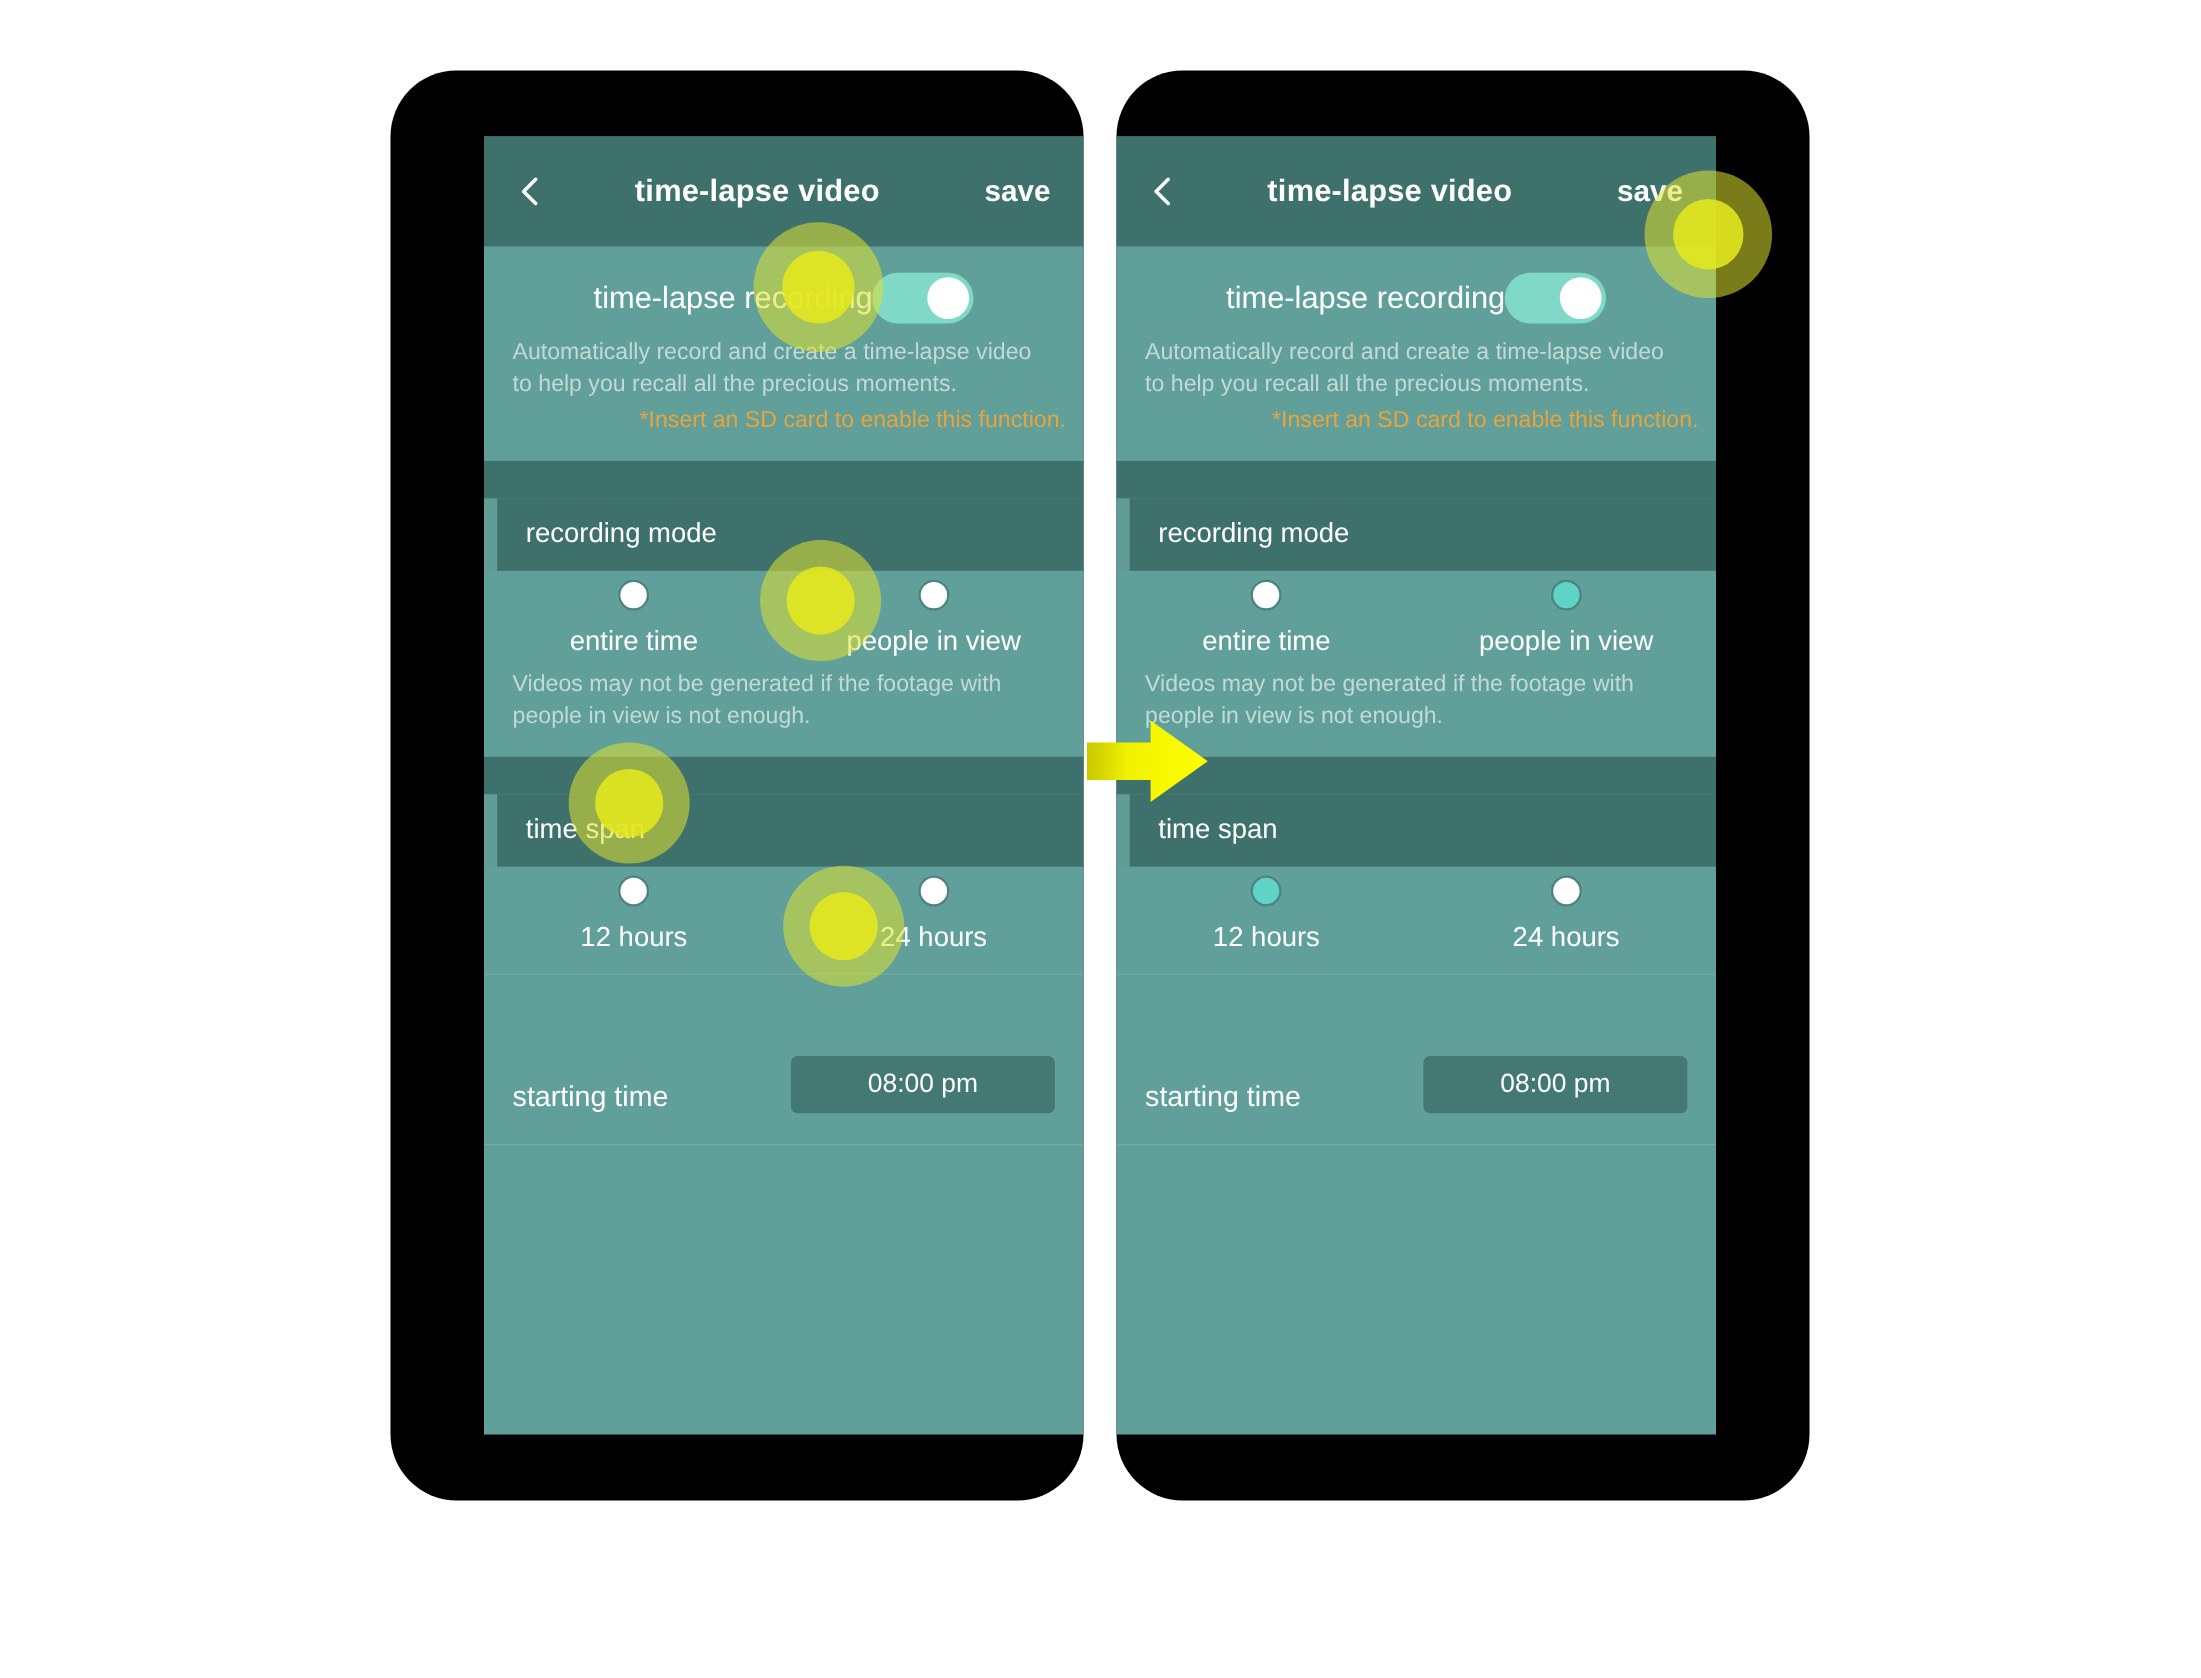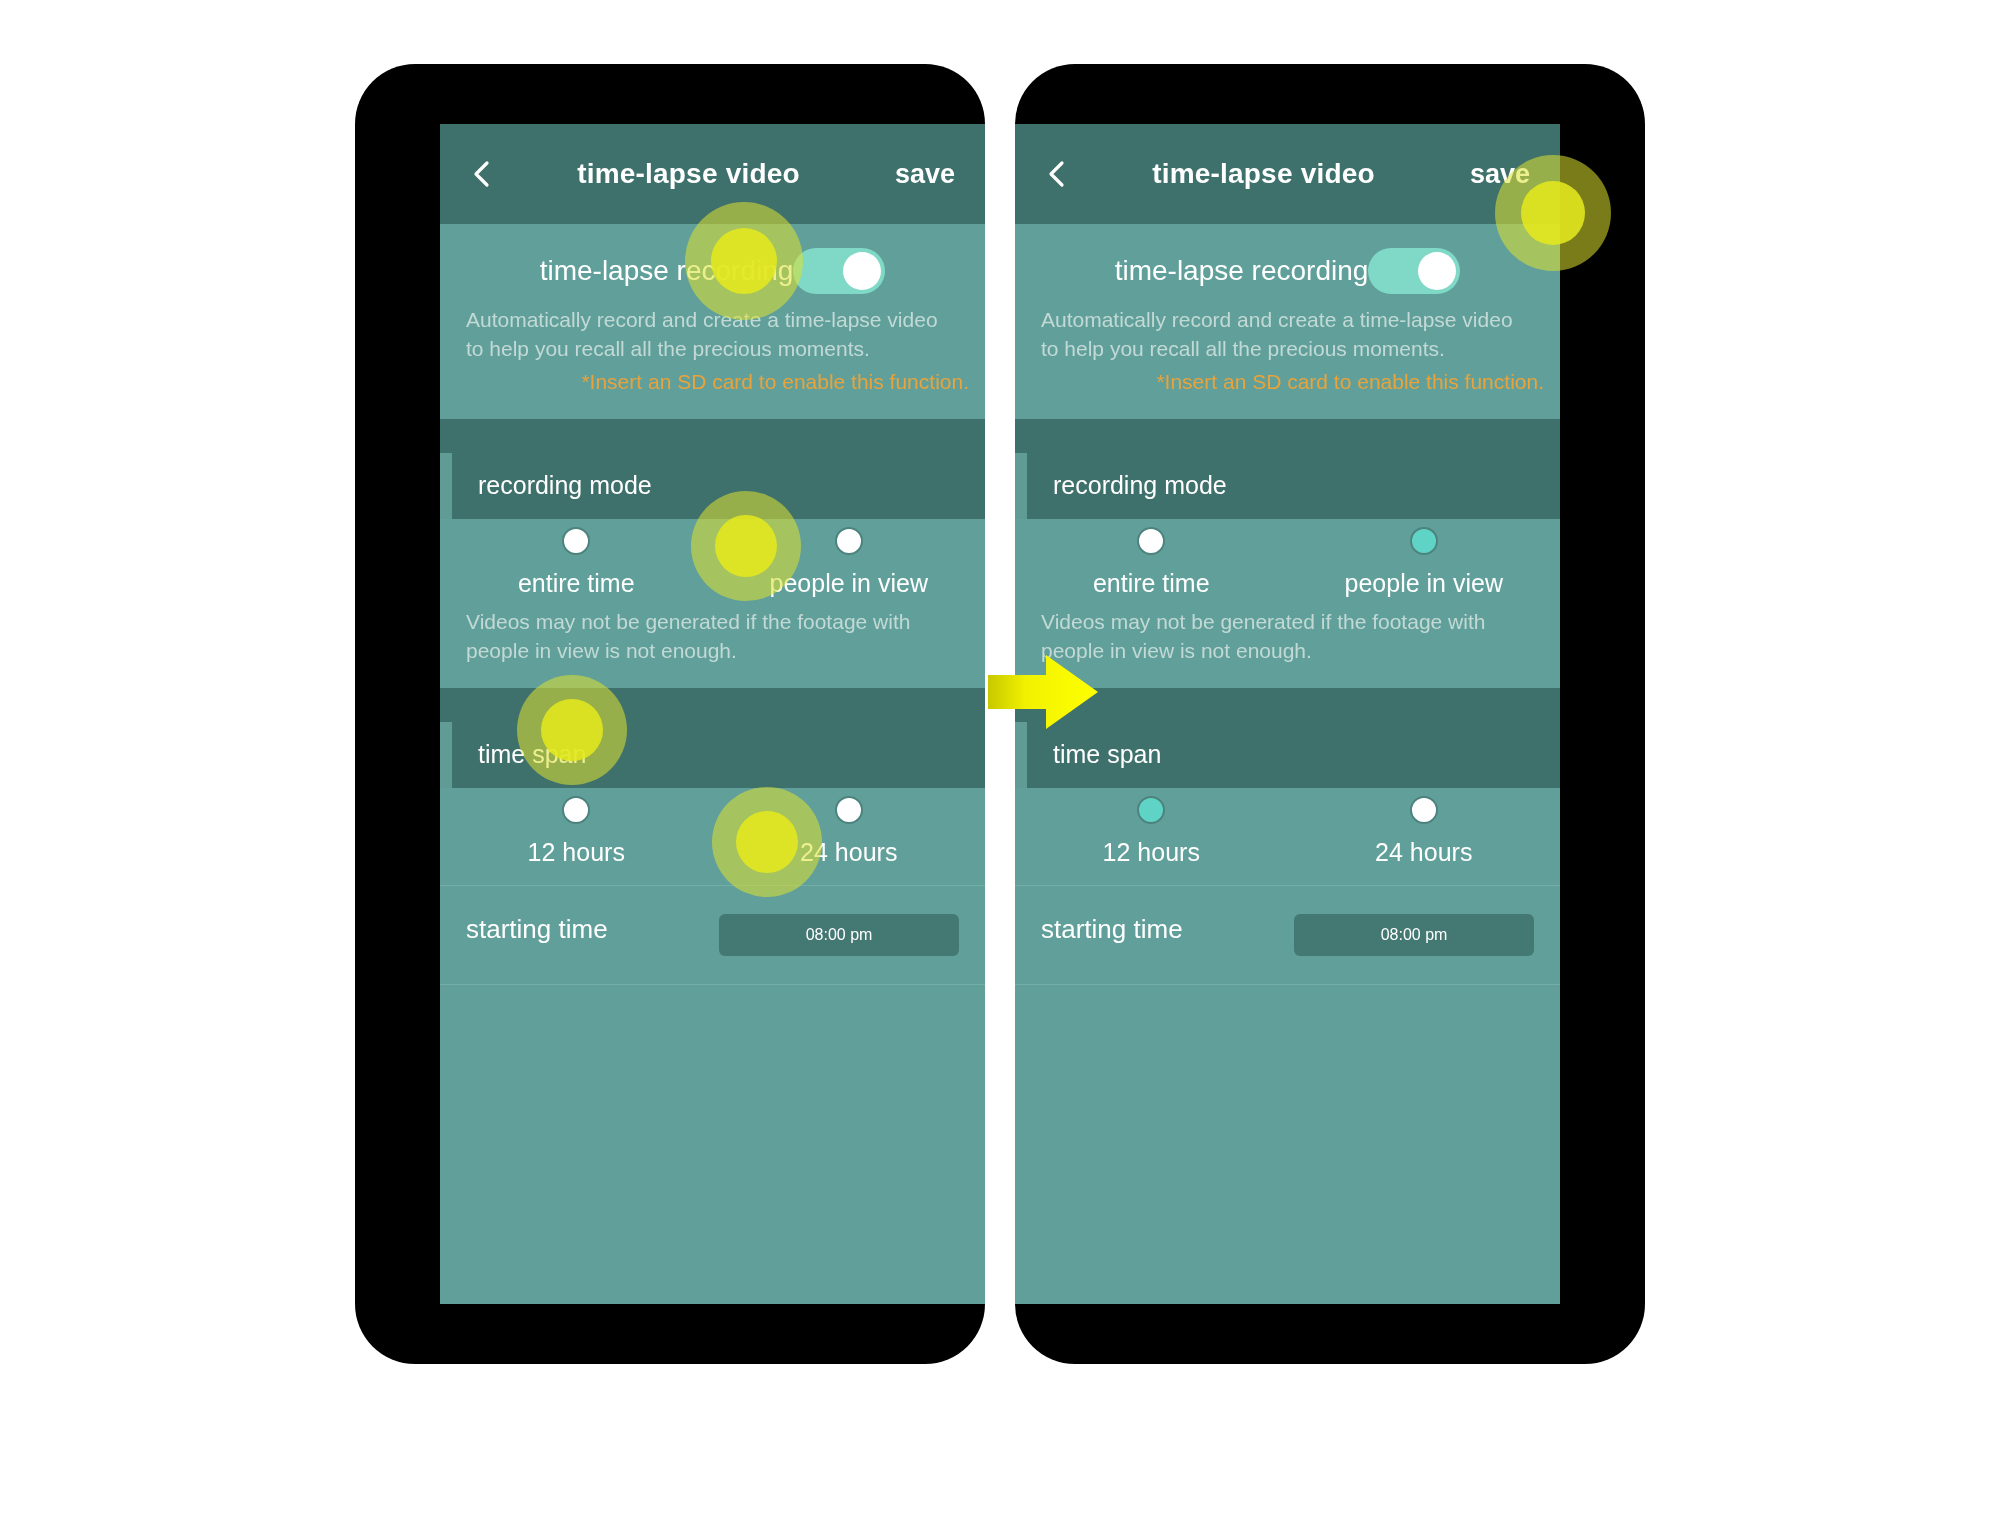--- a/index.html
+++ b/index.html
@@ -163,33 +163,34 @@
   }
 
   .divider {
     height: 1px;
     background: #74aca6;
     margin: 0;
   }
 
   .row-time {
     display: flex;
-    align-items: flex-start;
+    align-items: flex-end;
     justify-content: space-between;
     padding: 28px 26px;
   }
   .row-time .label { color: #ffffff; font-size: 26px; }
   .time-chip {
     background: #447873;
     border-radius: 6px;
     padding: 12px 0;
     width: 240px;
     text-align: center;
     color: #ffffff;
-    font-size: 16px;
+    font-size: 24px;
+    margin-top: 46px;
   }
 
   .filler { background: #61a09a; flex: 1 1 auto; }
 
   .screen-inner {
     display: flex;
     flex-direction: column;
     height: 100%;
   }
 

